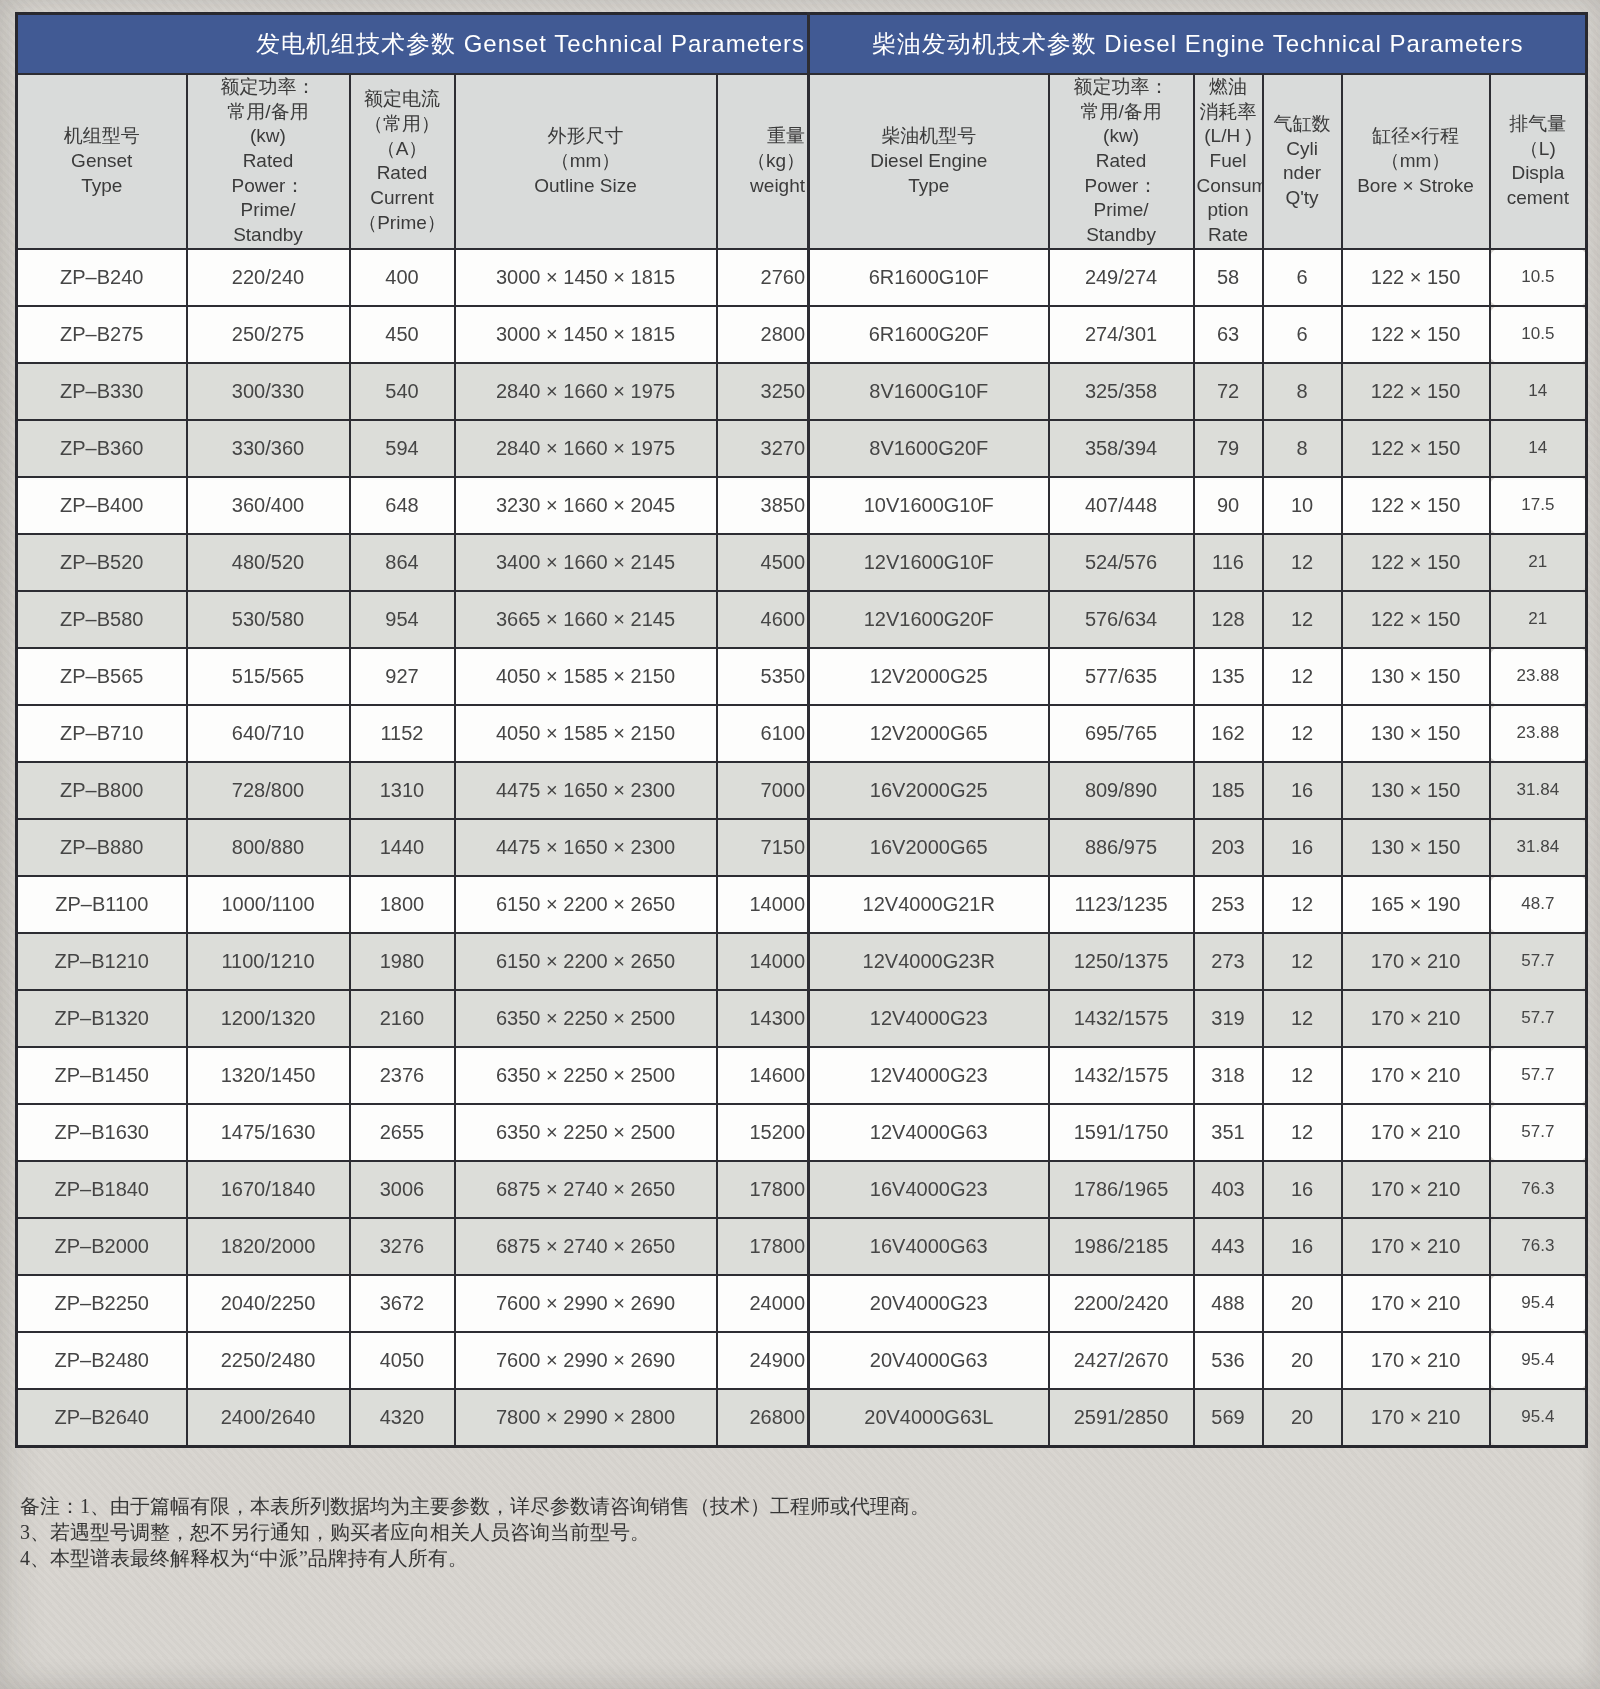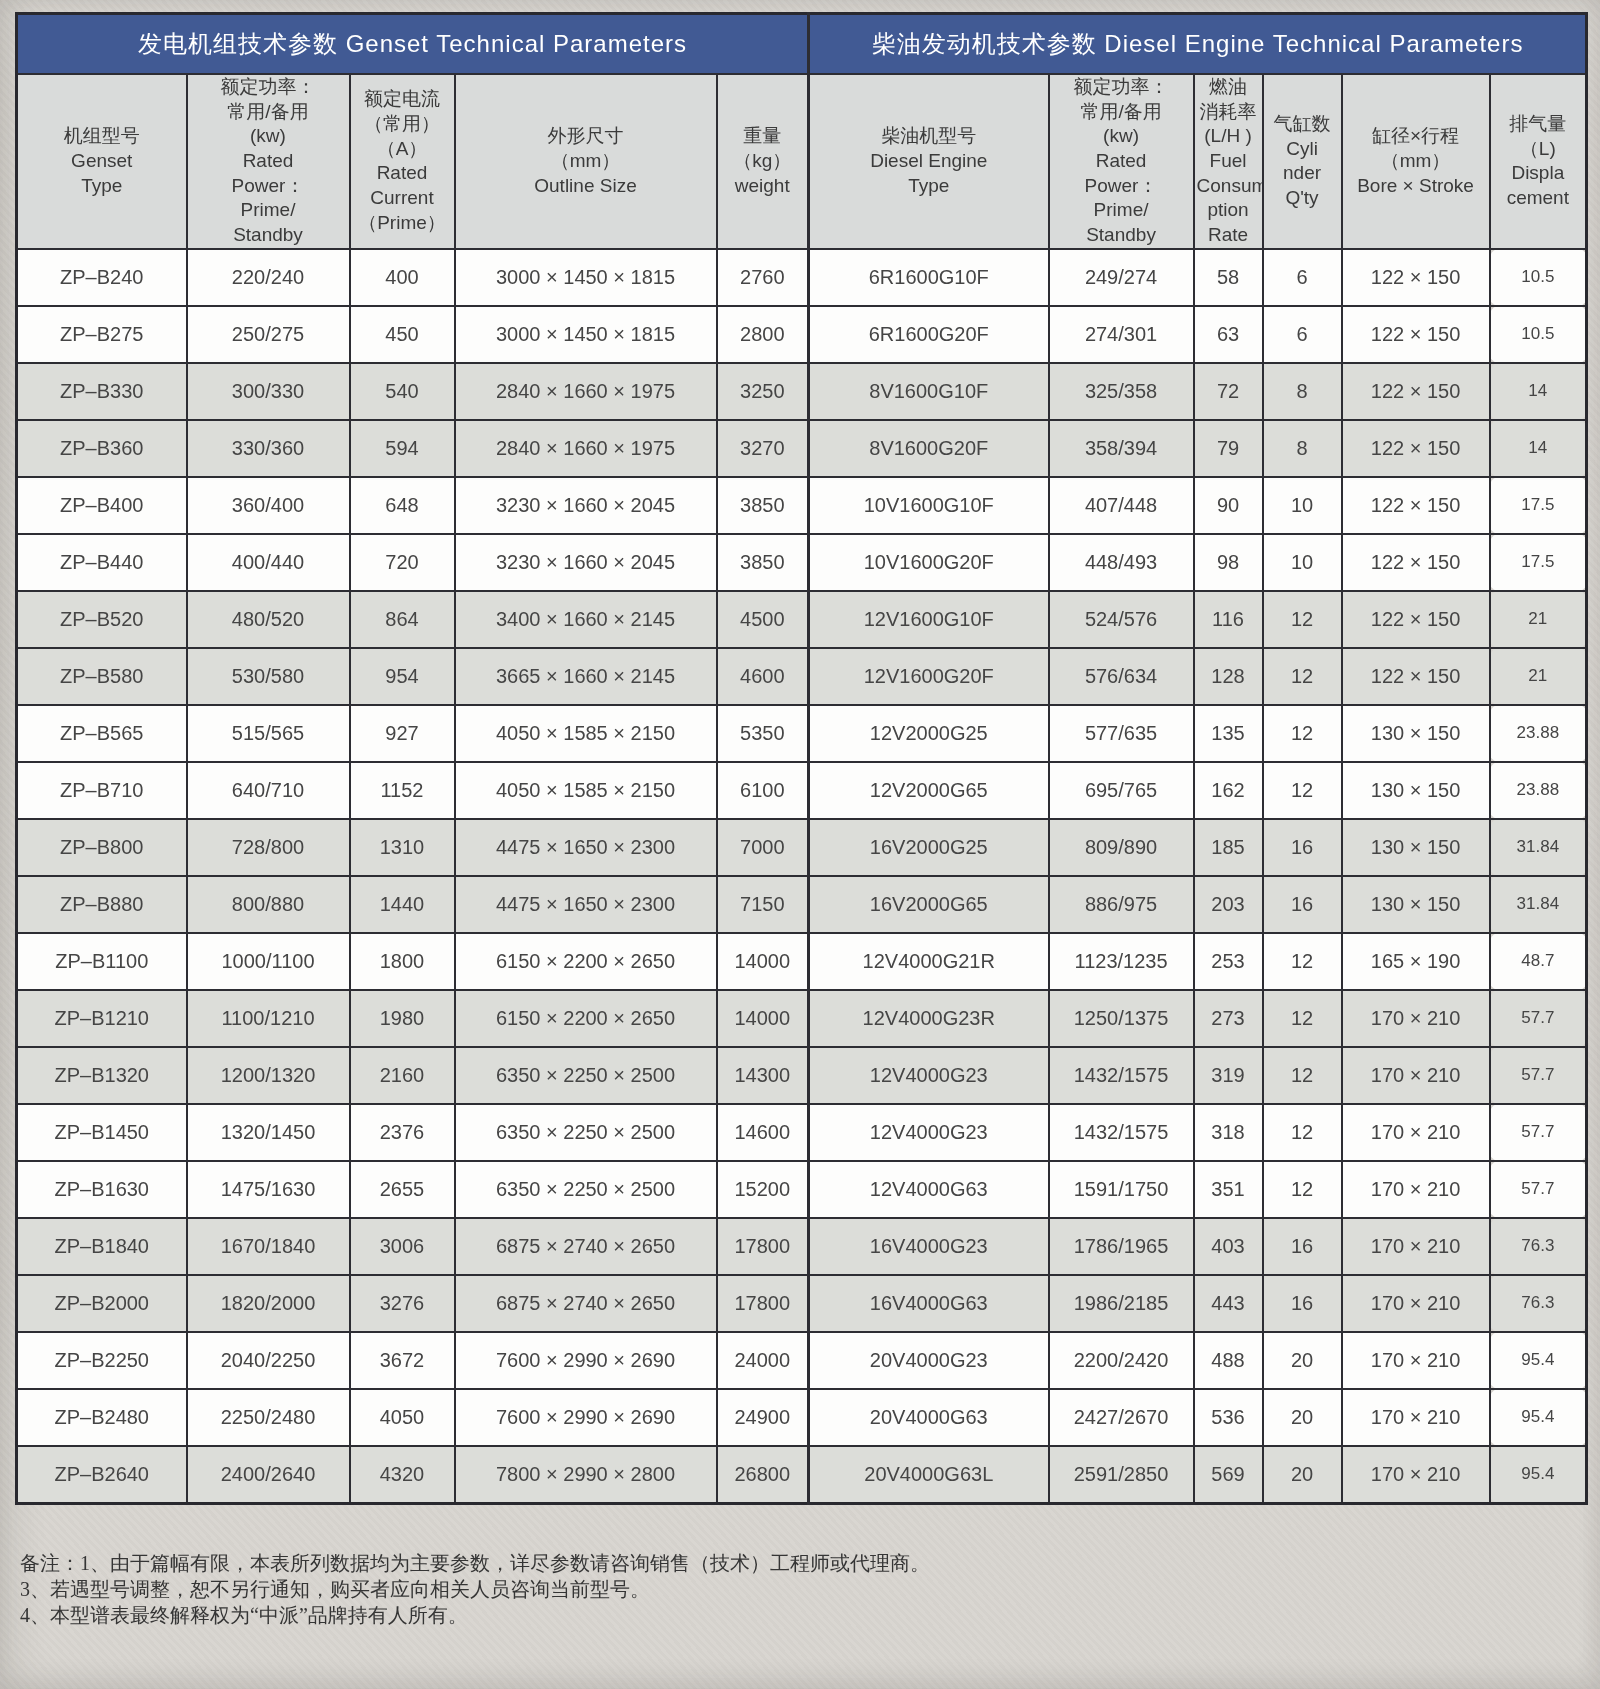--- a/index.html
+++ b/index.html
@@ -23,21 +23,21 @@
     margin:12px 0 0 15px;
     border:3px solid #28282e;
   }
   .spec th, .spec td {
     border:2px solid #2d2d33;
     text-align:center;
     vertical-align:middle;
     padding:0 2px;
     overflow:hidden;
   }
-  .spec .sec-end { border-right-width:3px; }
+  .spec .sec-end { border-right-width:3px;text-align:right; }
 
   .spec thead tr.title th {
     height:58px;
     color:#ffffff;
     font-size:24px;
     font-weight:normal;
     letter-spacing:1px;
   }
   .spec thead tr.cols th {
     height:152px;
@@ -203,33 +203,20 @@
           <td class="c2">648</td>
           <td class="c3">3230 × 1660 × 2045</td>
           <td class="c4 sec-end">3850</td>
           <td class="c5">10V1600G10F</td>
           <td class="c6">407/448</td>
           <td class="c7">90</td>
           <td class="c8">10</td>
           <td class="c9">122 × 150</td>
           <td class="c10">17.5</td>
         </tr>
-        <tr>
-          <td class="c0">ZP–B440</td>
-          <td class="c1">400/440</td>
-          <td class="c2">720</td>
-          <td class="c3">3230 × 1660 × 2045</td>
-          <td class="c4 sec-end">3850</td>
-          <td class="c5">10V1600G20F</td>
-          <td class="c6">448/493</td>
-          <td class="c7">98</td>
-          <td class="c8">10</td>
-          <td class="c9">122 × 150</td>
-          <td class="c10">17.5</td>
-        </tr>
         <tr class="alt">
           <td class="c0">ZP–B520</td>
           <td class="c1">480/520</td>
           <td class="c2">864</td>
           <td class="c3">3400 × 1660 × 2145</td>
           <td class="c4 sec-end">4500</td>
           <td class="c5">12V1600G10F</td>
           <td class="c6">524/576</td>
           <td class="c7">116</td>
           <td class="c8">12</td>

